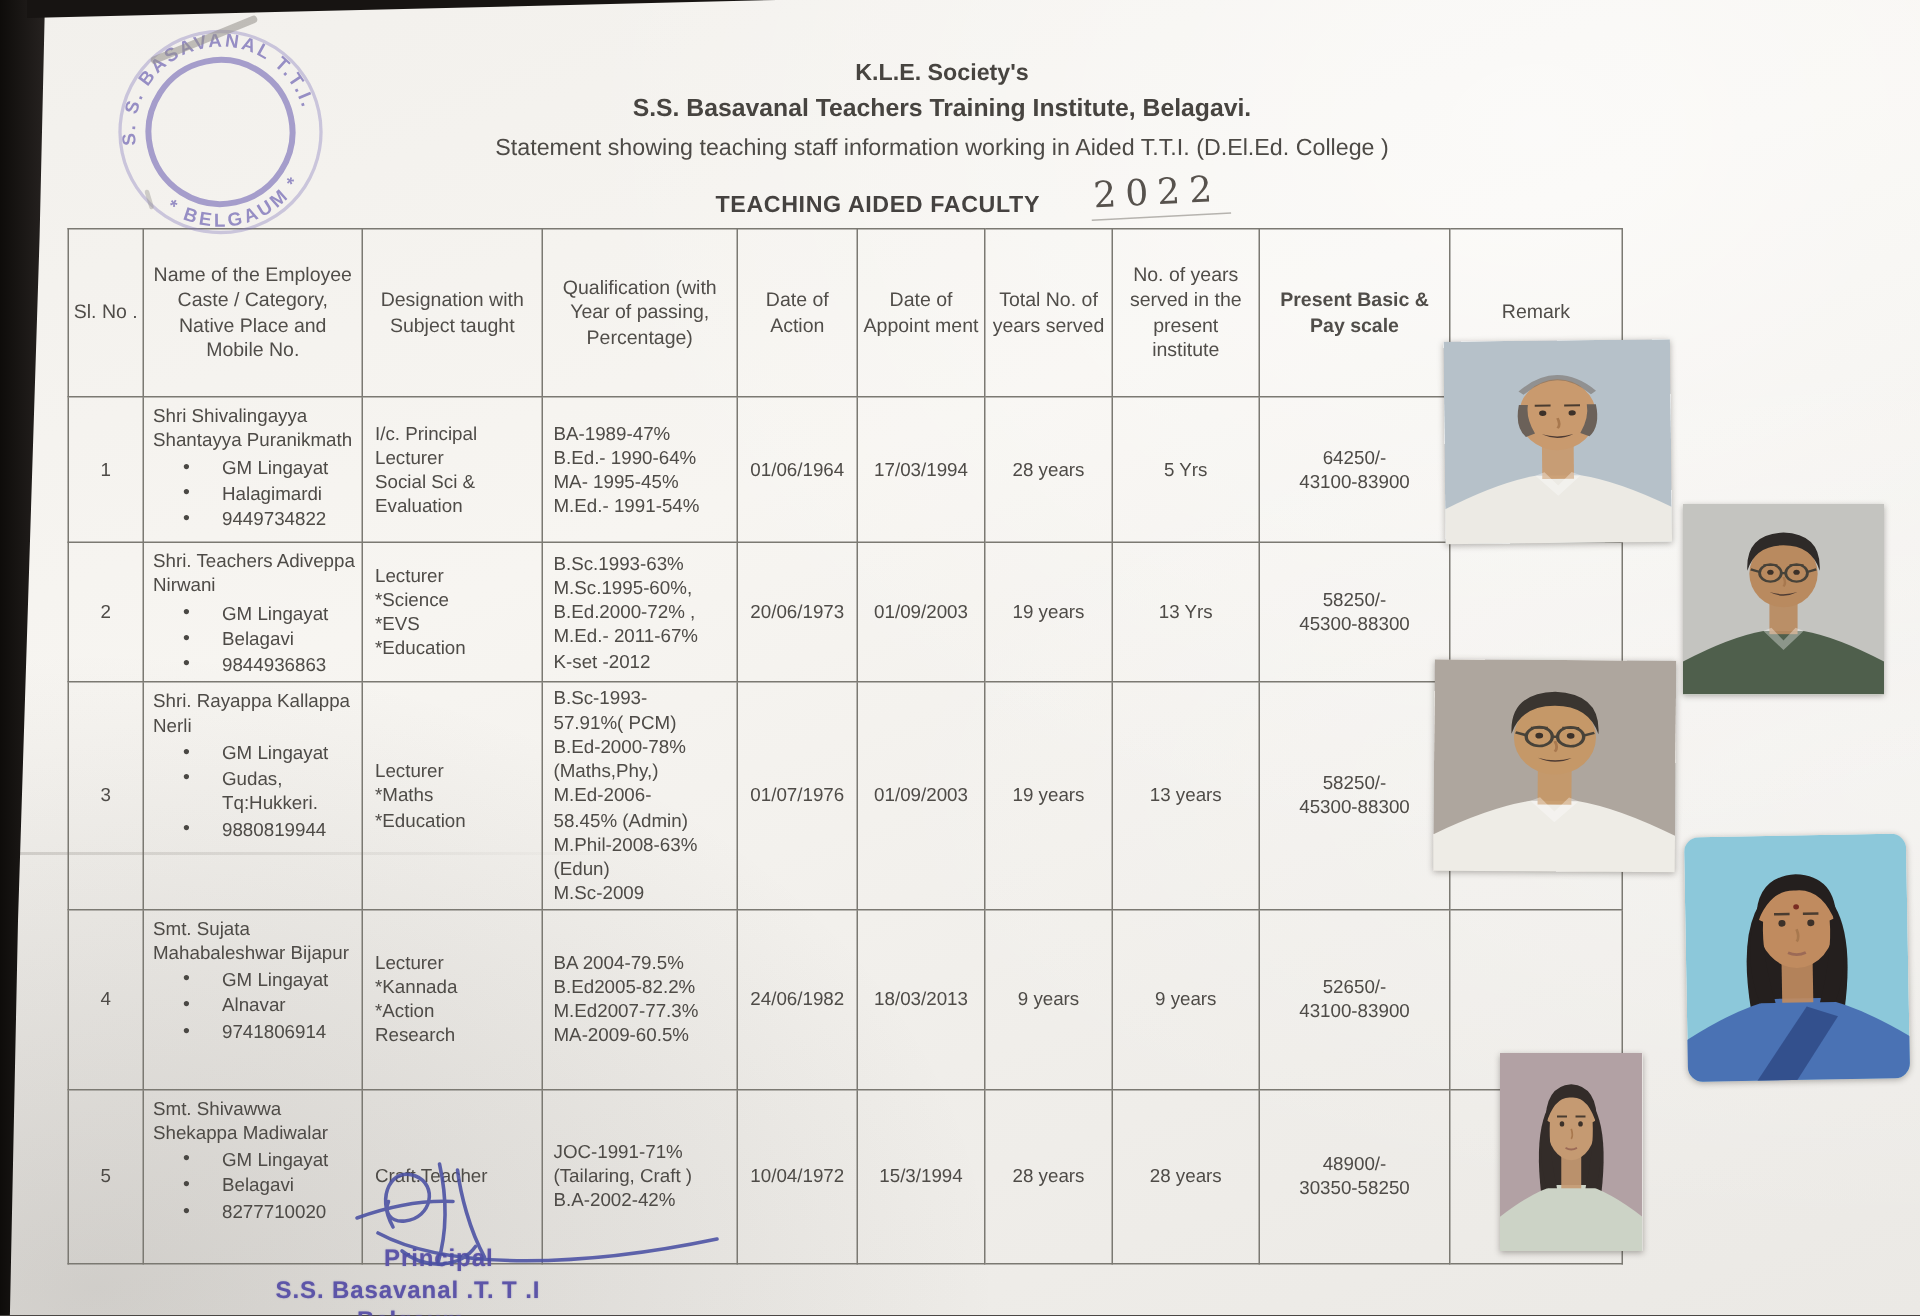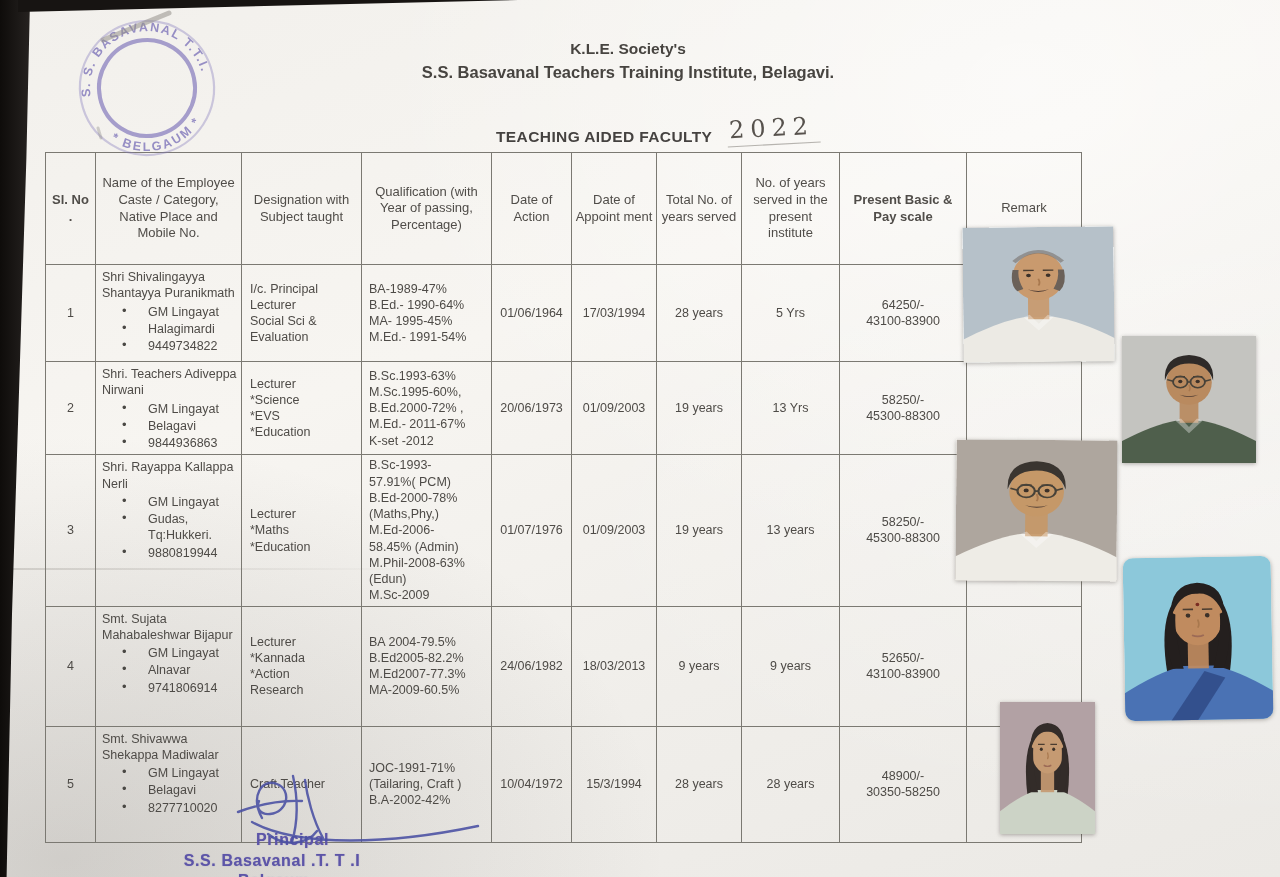--- a/index.html
+++ b/index.html
@@ -25,37 +25,37 @@
   .edge-top{
     position:absolute;left:18px;top:0;width:500px;height:12px;
     background:#171412;
     clip-path:polygon(0 0,100% 0,0 100%);
     z-index:6;
   }
   .hdr{position:absolute;left:0;width:1256px;text-align:center;color:#474440;}
   .hl1{top:40px;font-size:15.5px;font-weight:bold;}
   .hl2{top:63px;font-size:16.5px;font-weight:bold;}
   .hl3{top:90px;font-size:15.5px;font-weight:normal;color:#4d4a46;}
-  .ttl{position:absolute;left:496px;top:128px;font-size:15.5px;font-weight:bold;letter-spacing:.4px;color:#454240;text-align:center;}
+  .ttl{position:absolute;left:477px;top:128px;font-size:15.5px;font-weight:bold;letter-spacing:.4px;color:#454240;text-align:center;}
   .year{
     position:absolute;left:727px;top:114px;font-size:24px;color:#57524d;
     letter-spacing:6px;transform:rotate(-3deg);font-family:"DejaVu Serif",serif;
     border-bottom:1.5px solid rgba(100,95,88,.45);padding:0 6px 2px 2px;
   }
   table{
     position:absolute;left:45px;top:152px;width:1036px;
     border-collapse:collapse;table-layout:fixed;
     color:#4e4b47;
   }
   th,td{border:1.2px solid #7b7972;padding:2px 3px;font-weight:normal;}
   th{font-size:13px;line-height:1.28;text-align:center;vertical-align:middle;color:#504d49;}
   td{font-size:12.5px;line-height:1.3;vertical-align:middle;}
   thead tr{height:112px;}
   tr.r0{height:97px;} tr.r1{height:90px;} tr.r2{height:133px;} tr.r3{height:120px;} tr.r4{height:116px;}
-  .c0{width:50px;font-weight:bold;} .c1{width:146px;} .c2{width:120px;} .c3{width:130px;} .c4{width:80px;}
+  .c0{width:50px;} .c1{width:146px;} .c2{width:120px;} .c3{width:130px;} .c4{width:80px;}
   .c5{width:85px;} .c6{width:85px;} .c7{width:98px;} .c8{width:127px;font-weight:bold;} .c9{width:115px;}
   td.sl{text-align:center;}
   td.name{vertical-align:top;padding:4px 2px 2px 6px;}
   td.name .nm{margin-bottom:2px;}
   td.name ul{margin:2px 0 0 0;padding:0 0 0 46px;list-style:none;}
   td.name li{position:relative;margin:0 0 1px 0;}
   td.name li::before{content:"\2022";position:absolute;left:-26px;top:-1px;font-size:13px;color:#4a4844;}
   td.desig{padding-left:8px;}
   td.qual{padding-left:7px;}
   td.ctr{text-align:center;}
@@ -95,20 +95,21 @@
       <text font-size="12.5" font-weight="bold" letter-spacing="2.2" fill="#8177bb" opacity="0.88" font-family="Liberation Sans, sans-serif">
         <textPath href="#arcBot" startOffset="50%" text-anchor="middle" fill="#8177bb">* BELGAUM *</textPath>
       </text>
     </g>
   </svg>
 
   <div class="crease"></div>
 
   <div class="hdr hl1">K.L.E. Society's</div>
   <div class="hdr hl2">S.S. Basavanal Teachers Training Institute, Belagavi.</div>
+  <div class="hdr hl3">Statement showing teaching staff information working in Aided T.T.I. (D.El.Ed. College )</div>
   <div class="ttl">TEACHING AIDED FACULTY</div>
   <div class="year">2022</div>
 
   <table>
     <colgroup>
       <col class="c0">
         <col class="c1">
         <col class="c2">
         <col class="c3">
         <col class="c4">

